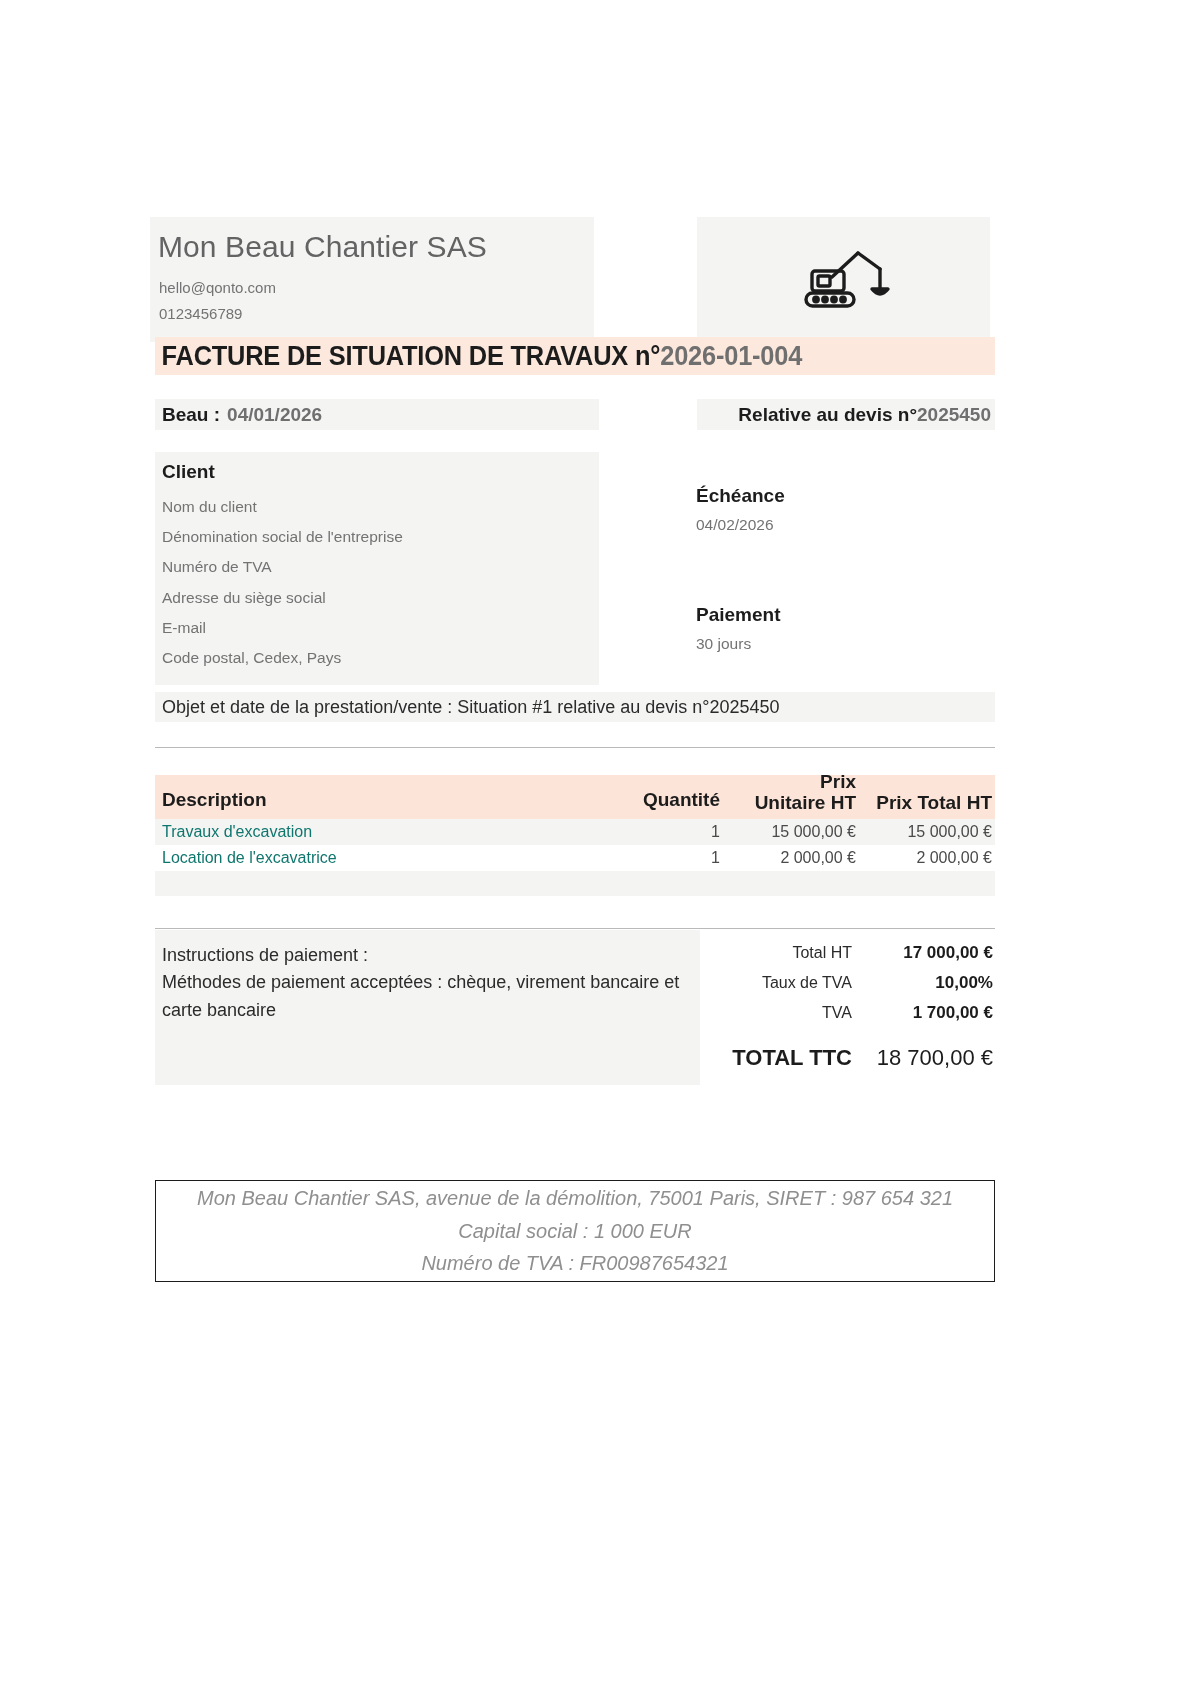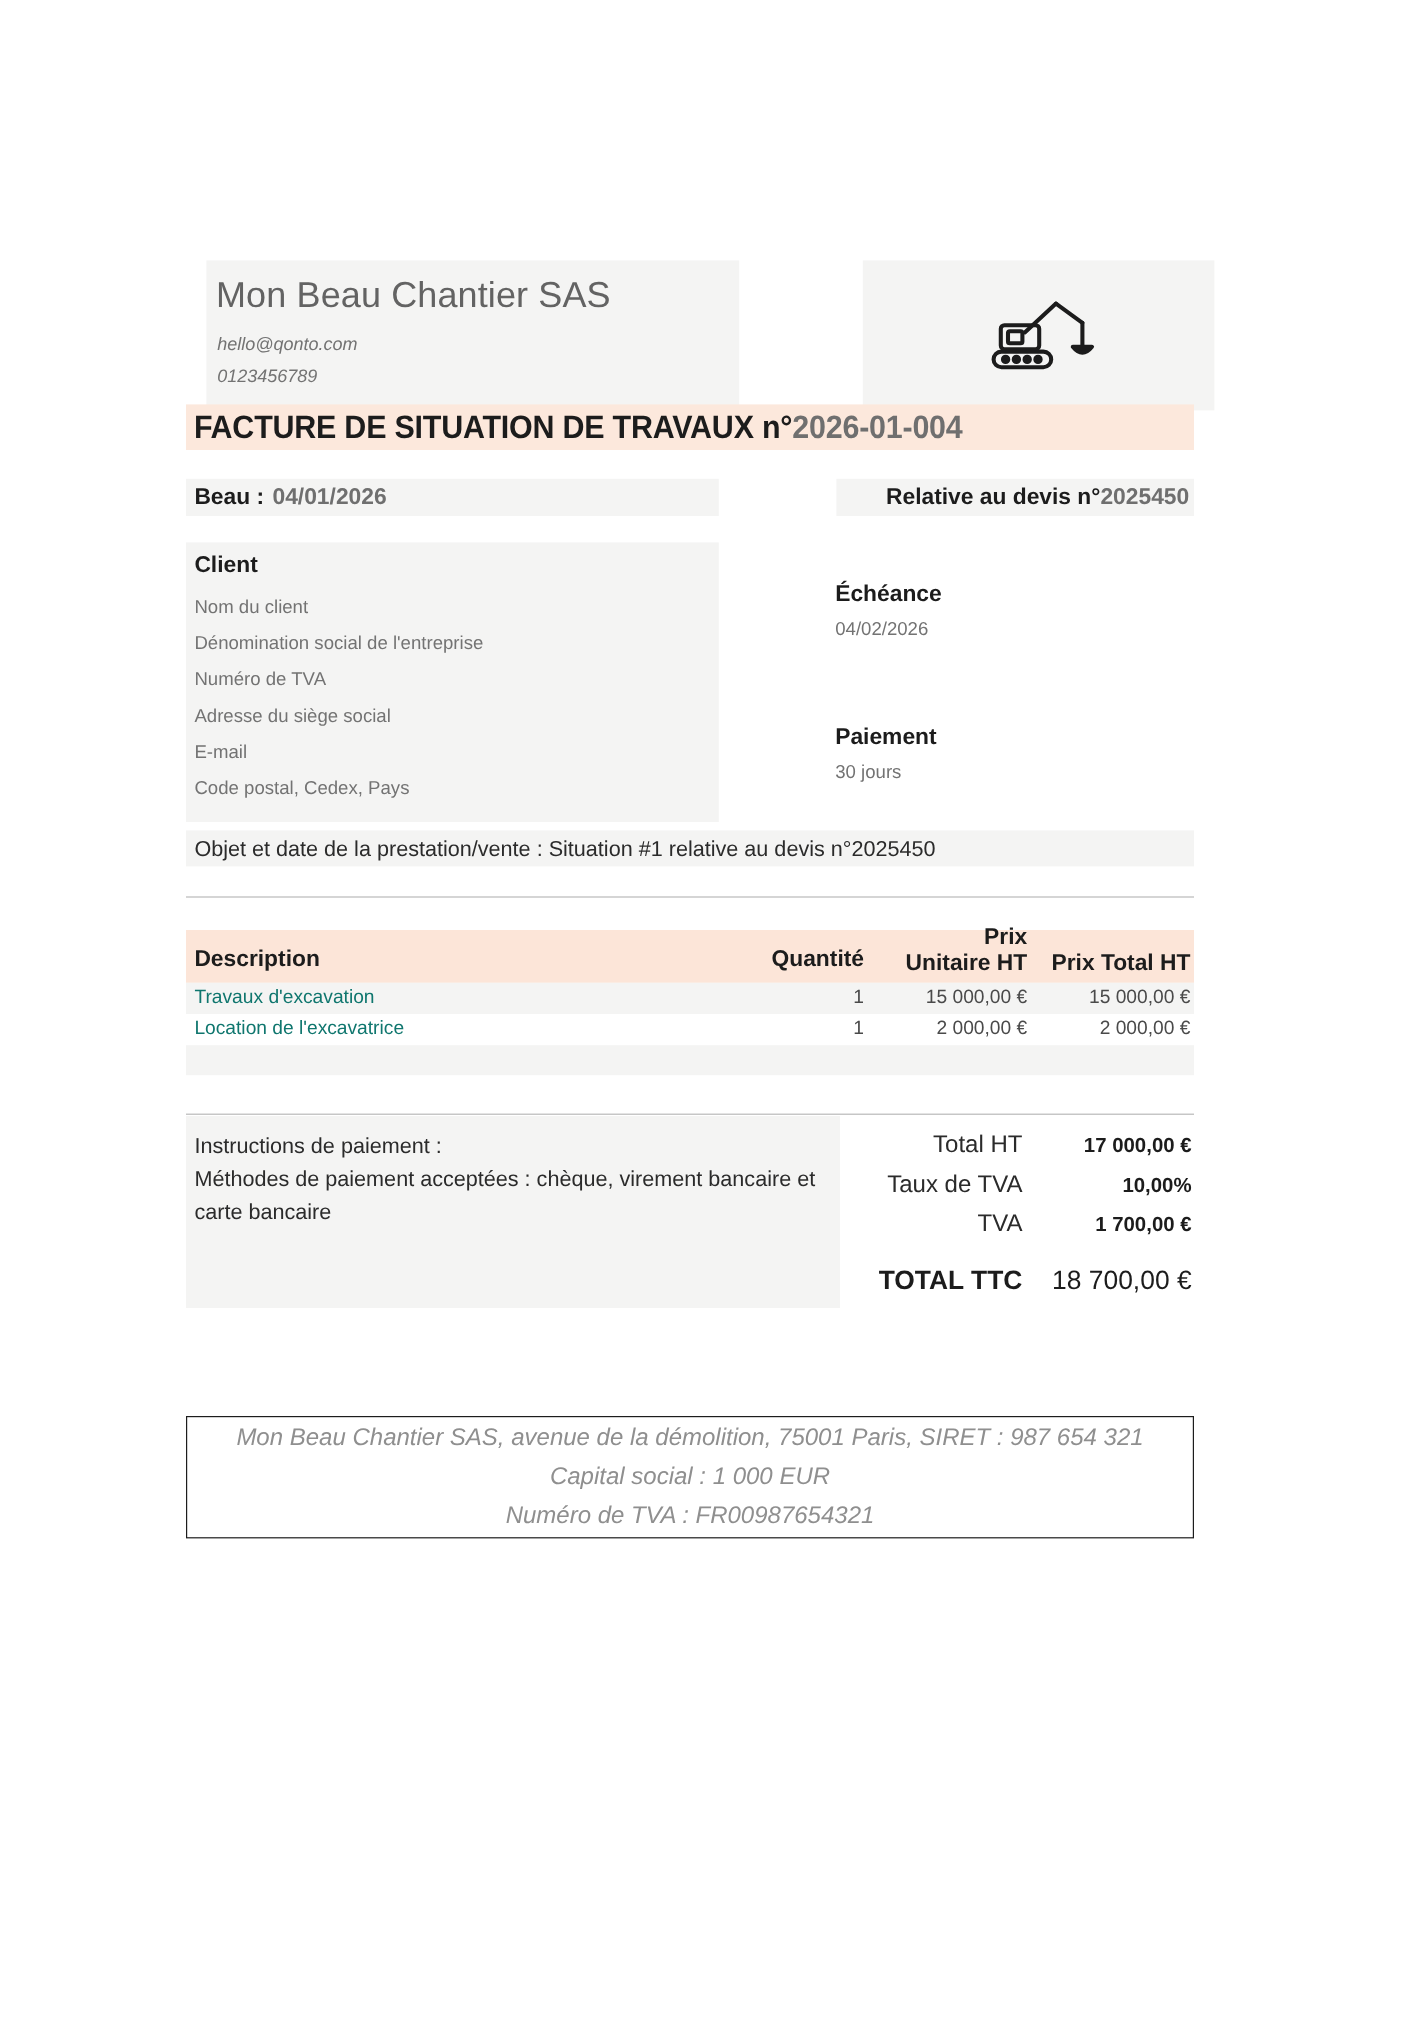--- a/index.html
+++ b/index.html
@@ -20,21 +20,21 @@
     position: absolute;
     left: 0; top: 0;
     width: 1190px;
     height: 1683px;
     background: #fff;
   }
 
   
   .header {
     position: absolute;
-    left: 172px;
+    left: 150px;
     top: 217px;
     width: 840px;
     display: flex;
     justify-content: space-between;
     align-items: stretch;
   }
   .company-box {
     width: 444px;
     background: #f4f4f3;
     padding: 12px 0 14px 6px;
@@ -46,21 +46,20 @@
     line-height: 1.22;
     letter-spacing: 0.1px;
     margin-bottom: 9px;
     padding-left: 2px;
   }
   .company-line {
     font-size: 15px;
     color: #737373;
     line-height: 1.78;
     padding-left: 3px;
-    font-style: italic;
   }
   .logo-box {
     width: 293px;
     background: #f4f4f3;
     display: flex;
     align-items: center;
     justify-content: center;
   }
 
   
@@ -269,21 +268,21 @@
     padding-top: 13px;
     box-sizing: border-box;
   }
   .totals-row {
     display: flex;
     justify-content: flex-end;
     align-items: baseline;
     margin-bottom: 10px;
   }
   .totals-label {
-    font-size: 20px;
+    font-size: 16px;
     color: #2b2b2b;
     text-align: right;
     padding-right: 13px;
   }
   .totals-value {
     font-size: 17px;
     font-weight: bold;
     color: #1c1c1c;
     width: 128px;
     text-align: right;

